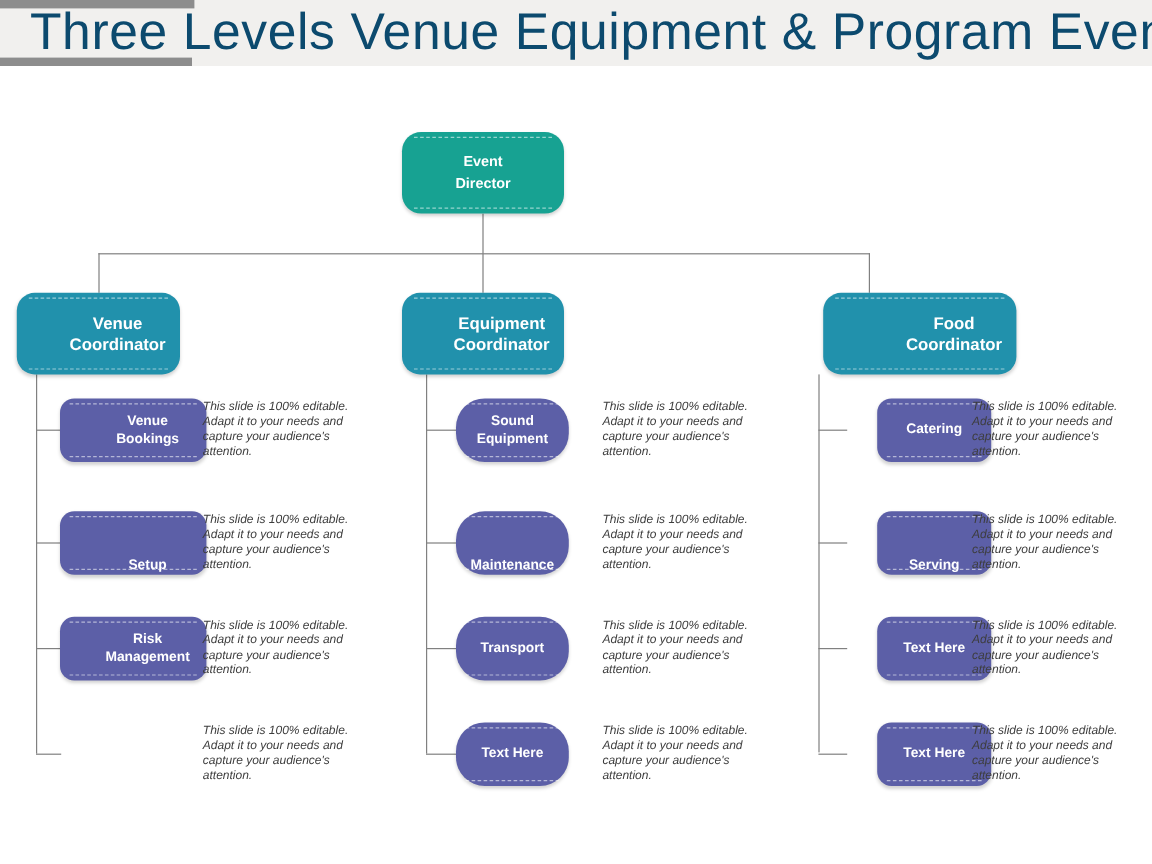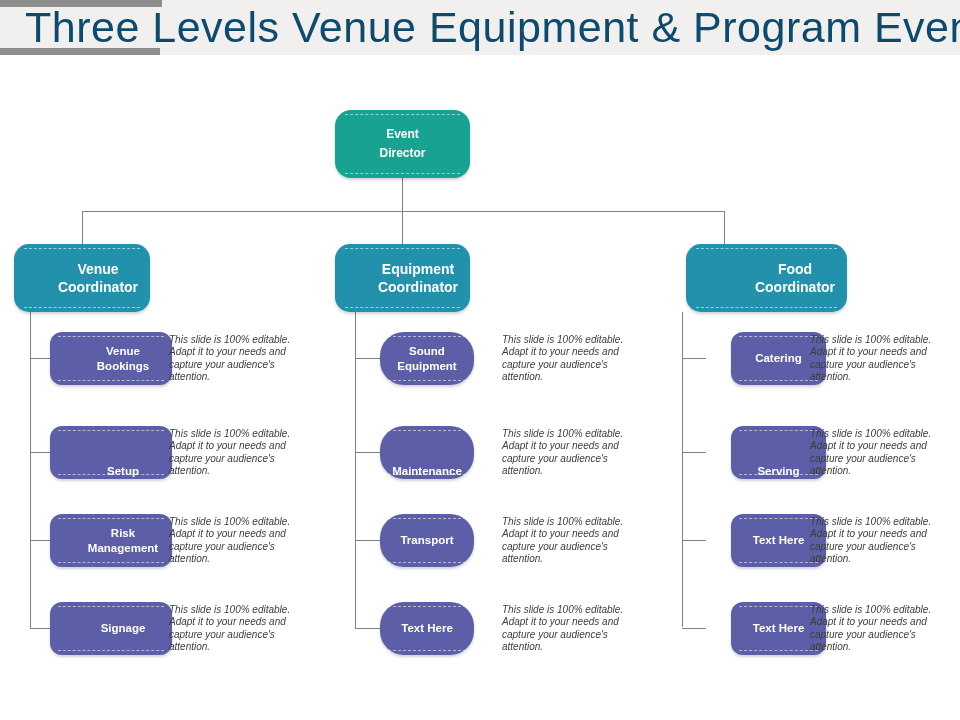--- a/index.html
+++ b/index.html
@@ -136,23 +136,20 @@
 
   <div class="node child colL row0">
     <span class="lbl-child">Venue Bookings</span>
   </div>
   <div class="node child colL row1">
     <span class="lbl-child">Setup</span>
   </div>
   <div class="node child colL row2">
     <span class="lbl-child">Risk Management</span>
   </div>
-  <div class="node child colL row3">
-    <span class="lbl-child">Signage</span>
-  </div>
 
   <div class="node child colM row0">
     <span class="lbl-child">Sound Equipment</span>
   </div>
   <div class="node child colM row1">
     <span class="lbl-child">Maintenance</span>
   </div>
   <div class="node child colM row2">
     <span class="lbl-child">Transport</span>
   </div>

